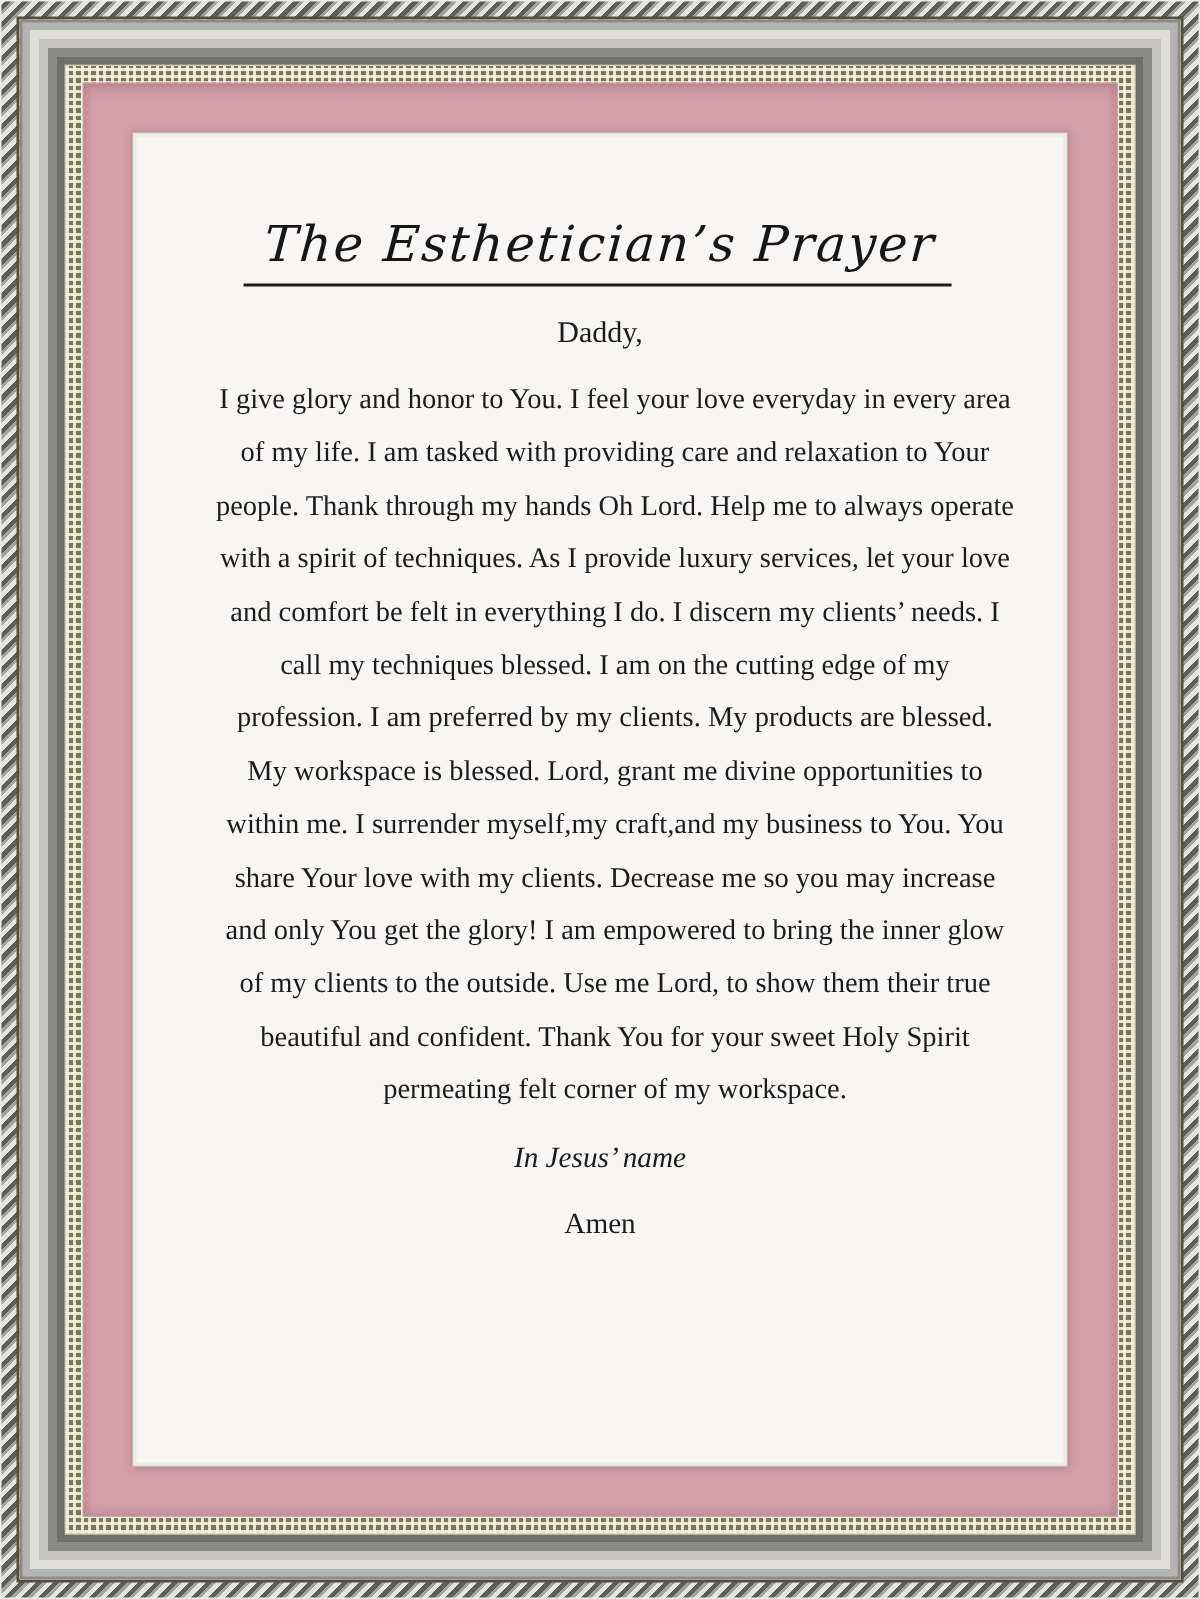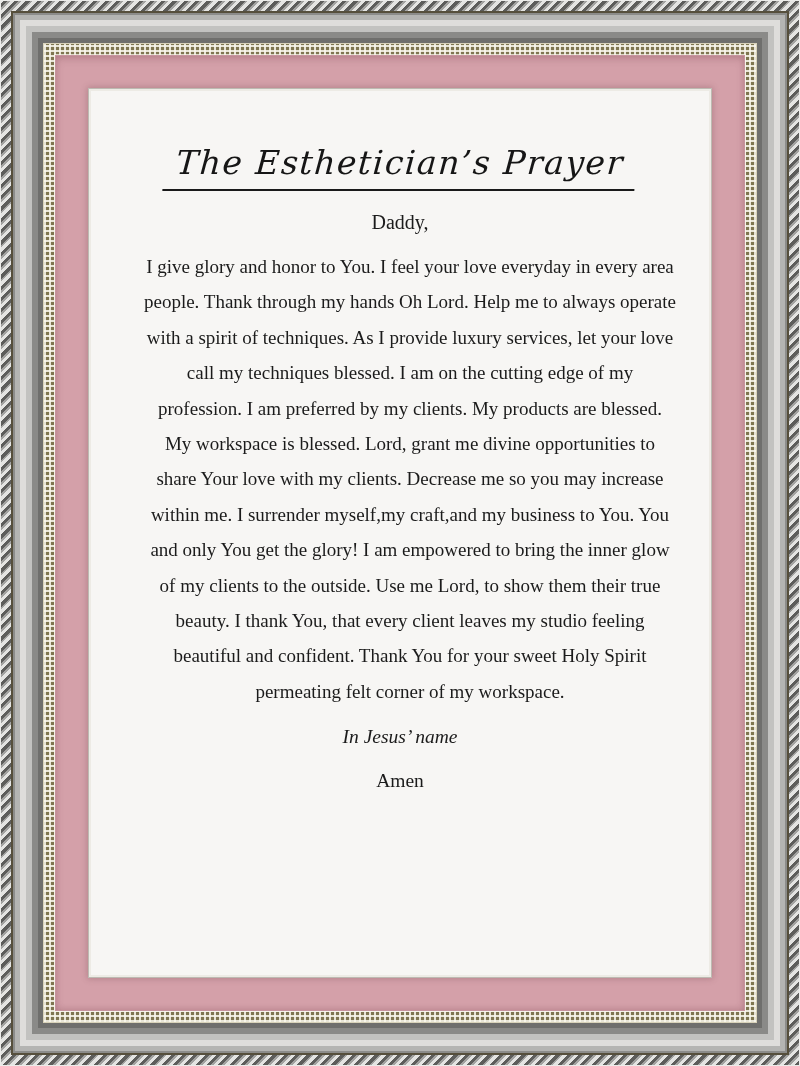--- a/index.html
+++ b/index.html
@@ -137,30 +137,31 @@
             <div class="paper">
 
               <div class="title-wrap">
                 <span class="title">The Esthetician’s Prayer</span>
               </div>
 
               <div class="salutation">Daddy,</div>
 
               <div class="prayer-body">
                 <div class="prayer-line">I give glory and honor to You. I feel your love everyday in every area</div>
+                <div class="prayer-line">of my life. I am tasked with providing care and relaxation to Your</div>
                 <div class="prayer-line">people. Thank through my hands Oh Lord. Help me to always operate</div>
                 <div class="prayer-line">with a spirit of techniques. As I provide luxury services, let your love</div>
+                <div class="prayer-line">and comfort be felt in everything I do. I discern my clients’ needs. I</div>
                 <div class="prayer-line">call my techniques blessed. I am on the cutting edge of my</div>
                 <div class="prayer-line">profession. I am preferred by my clients. My products are blessed.</div>
                 <div class="prayer-line">My workspace is blessed. Lord, grant me divine opportunities to</div>
+                <div class="prayer-line">within me. I surrender myself,my craft,and my business to You. You</div>
                 <div class="prayer-line">share Your love with my clients. Decrease me so you may increase</div>
-                <div class="prayer-line">within me. I surrender myself,my craft,and my business to You. You</div>
                 <div class="prayer-line">and only You get the glory! I am empowered to bring the inner glow</div>
                 <div class="prayer-line">of my clients to the outside. Use me Lord, to show them their true</div>
-                <div class="prayer-line">beauty. I thank You, that every client leaves my studio feeling</div>
                 <div class="prayer-line">beautiful and confident. Thank You for your sweet Holy Spirit</div>
                 <div class="prayer-line">permeating felt corner of my workspace.</div>
               </div>
 
               <div class="closing">In Jesus’ name</div>
 
               <div class="amen">Amen</div>
 
             </div>
           </div>

